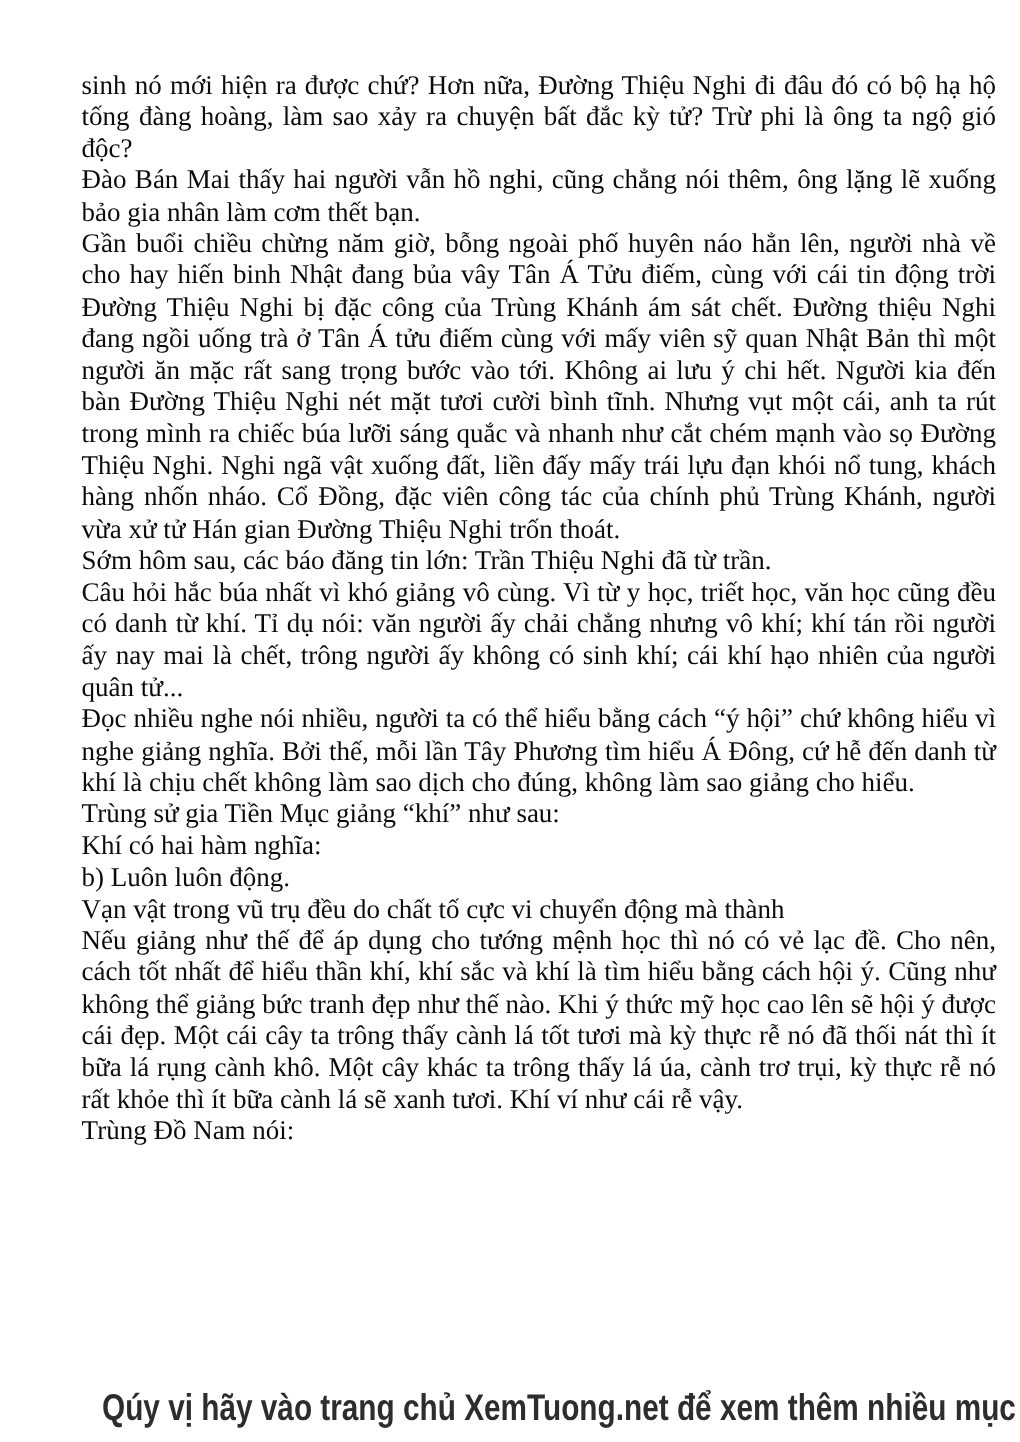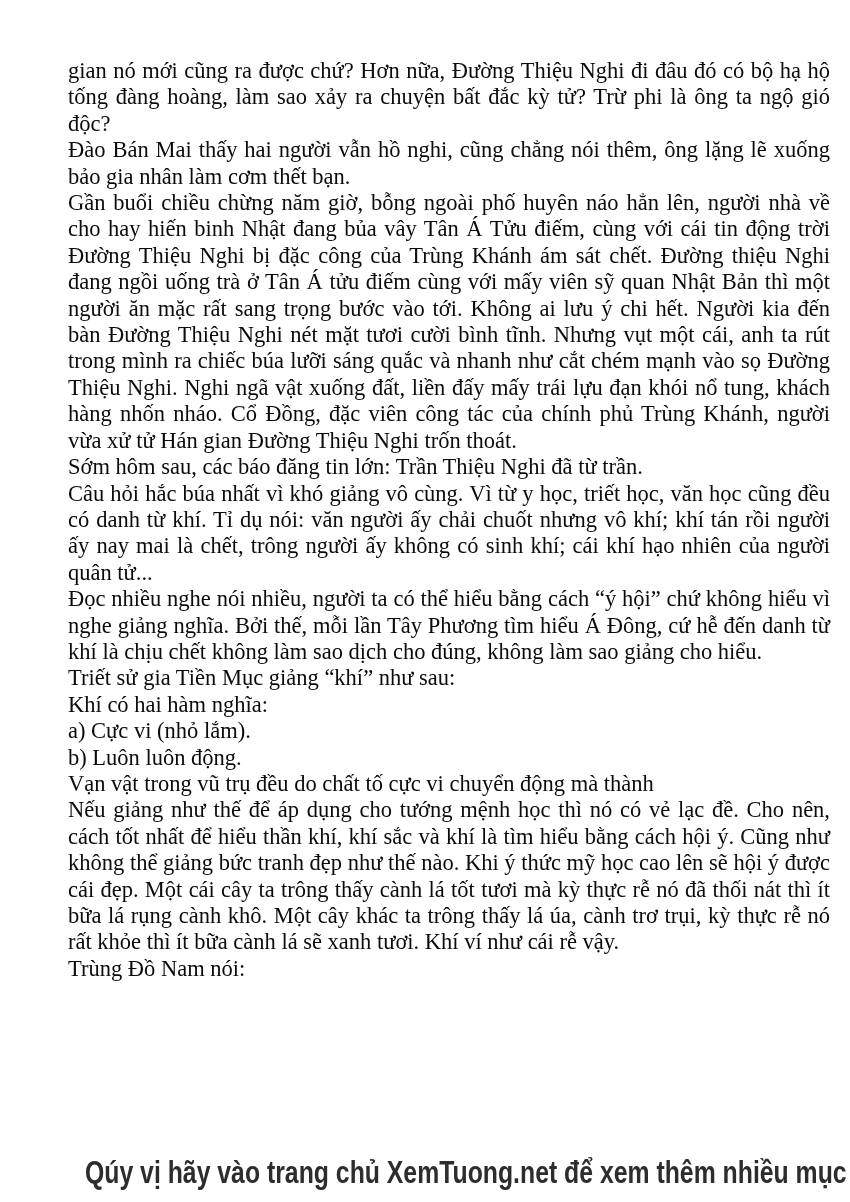--- a/index.html
+++ b/index.html
@@ -47,29 +47,28 @@
     white-space: nowrap;
   }
 </style>
 </head>
 <body>
 
 <div class="page">
 
 
   <div class="content">
-    <p>gian nó mới cũng ra được chứ? Hơn nữa, Đường Thiệu Nghi đi đâu đó có bộ hạ hộ tống đàng hoàng, làm sao xảy ra chuyện bất đắc kỳ tử? Trừ phi là ông ta ngộ gió độc?</p>
+    <p>sinh nó mới hiện ra được chứ? Hơn nữa, Đường Thiệu Nghi đi đâu đó có bộ hạ hộ tống đàng hoàng, làm sao xảy ra chuyện bất đắc kỳ tử? Trừ phi là ông ta ngộ gió độc?</p>
     <p>Đào Bán Mai thấy hai người vẫn hồ nghi, cũng chẳng nói thêm, ông lặng lẽ xuống bảo gia nhân làm cơm thết bạn.</p>
     <p>Gần buổi chiều chừng năm giờ, bỗng ngoài phố huyên náo hẳn lên, người nhà về cho hay hiến binh Nhật đang bủa vây Tân Á Tửu điếm, cùng với cái tin động trời Đường Thiệu Nghi bị đặc công của Trùng Khánh ám sát chết. Đường thiệu Nghi đang ngồi uống trà ở Tân Á tửu điếm cùng với mấy viên sỹ quan Nhật Bản thì một người ăn mặc rất sang trọng bước vào tới. Không ai lưu ý chi hết. Người kia đến bàn Đường Thiệu Nghi nét mặt tươi cười bình tĩnh. Nhưng vụt một cái, anh ta rút trong mình ra chiếc búa lưỡi sáng quắc và nhanh như cắt chém mạnh vào sọ Đường Thiệu Nghi. Nghi ngã vật xuống đất, liền đấy mấy trái lựu đạn khói nổ tung, khách hàng nhốn nháo. Cổ Đồng, đặc viên công tác của chính phủ Trùng Khánh, người vừa xử tử Hán gian Đường Thiệu Nghi trốn thoát.</p>
     <p>Sớm hôm sau, các báo đăng tin lớn: Trần Thiệu Nghi đã từ trần.</p>
-    <p>Câu hỏi hắc búa nhất vì khó giảng vô cùng. Vì từ y học, triết học, văn học cũng đều có danh từ khí. Tỉ dụ nói: văn người ấy chải chuốt nhưng vô khí; khí tán rồi người ấy nay mai là chết, trông người ấy không có sinh khí; cái khí hạo nhiên của người quân tử...</p>
+    <p>Câu hỏi hắc búa nhất vì khó giảng vô cùng. Vì từ y học, triết học, văn học cũng đều có danh từ khí. Tỉ dụ nói: văn người ấy chải chẳng nhưng vô khí; khí tán rồi người ấy nay mai là chết, trông người ấy không có sinh khí; cái khí hạo nhiên của người quân tử...</p>
     <p>Đọc nhiều nghe nói nhiều, người ta có thể hiểu bằng cách “ý hội” chứ không hiểu vì nghe giảng nghĩa. Bởi thế, mỗi lần Tây Phương tìm hiểu Á Đông, cứ hễ đến danh từ khí là chịu chết không làm sao dịch cho đúng, không làm sao giảng cho hiểu.</p>
-    <p>Triết sử gia Tiền Mục giảng “khí” như sau:</p>
+    <p>Trùng sử gia Tiền Mục giảng “khí” như sau:</p>
     <p>Khí có hai hàm nghĩa:</p>
-    <p>a) Cực vi (nhỏ lắm).</p>
     <p>b) Luôn luôn động.</p>
     <p>Vạn vật trong vũ trụ đều do chất tố cực vi chuyển động mà thành</p>
     <p>Nếu giảng như thế để áp dụng cho tướng mệnh học thì nó có vẻ lạc đề. Cho nên, cách tốt nhất để hiểu thần khí, khí sắc và khí là tìm hiểu bằng cách hội ý. Cũng như không thể giảng bức tranh đẹp như thế nào. Khi ý thức mỹ học cao lên sẽ hội ý được cái đẹp. Một cái cây ta trông thấy cành lá tốt tươi mà kỳ thực rễ nó đã thối nát thì ít bữa lá rụng cành khô. Một cây khác ta trông thấy lá úa, cành trơ trụi, kỳ thực rễ nó rất khỏe thì ít bữa cành lá sẽ xanh tươi. Khí ví như cái rễ vậy.</p>
     <p>Trùng Đồ Nam nói:</p>
   </div>
 
   <div class="footer">
     <span>Qúy vị hãy vào trang chủ XemTuong.net để xem thêm nhiều mục hay khác</span>
   </div>
 

